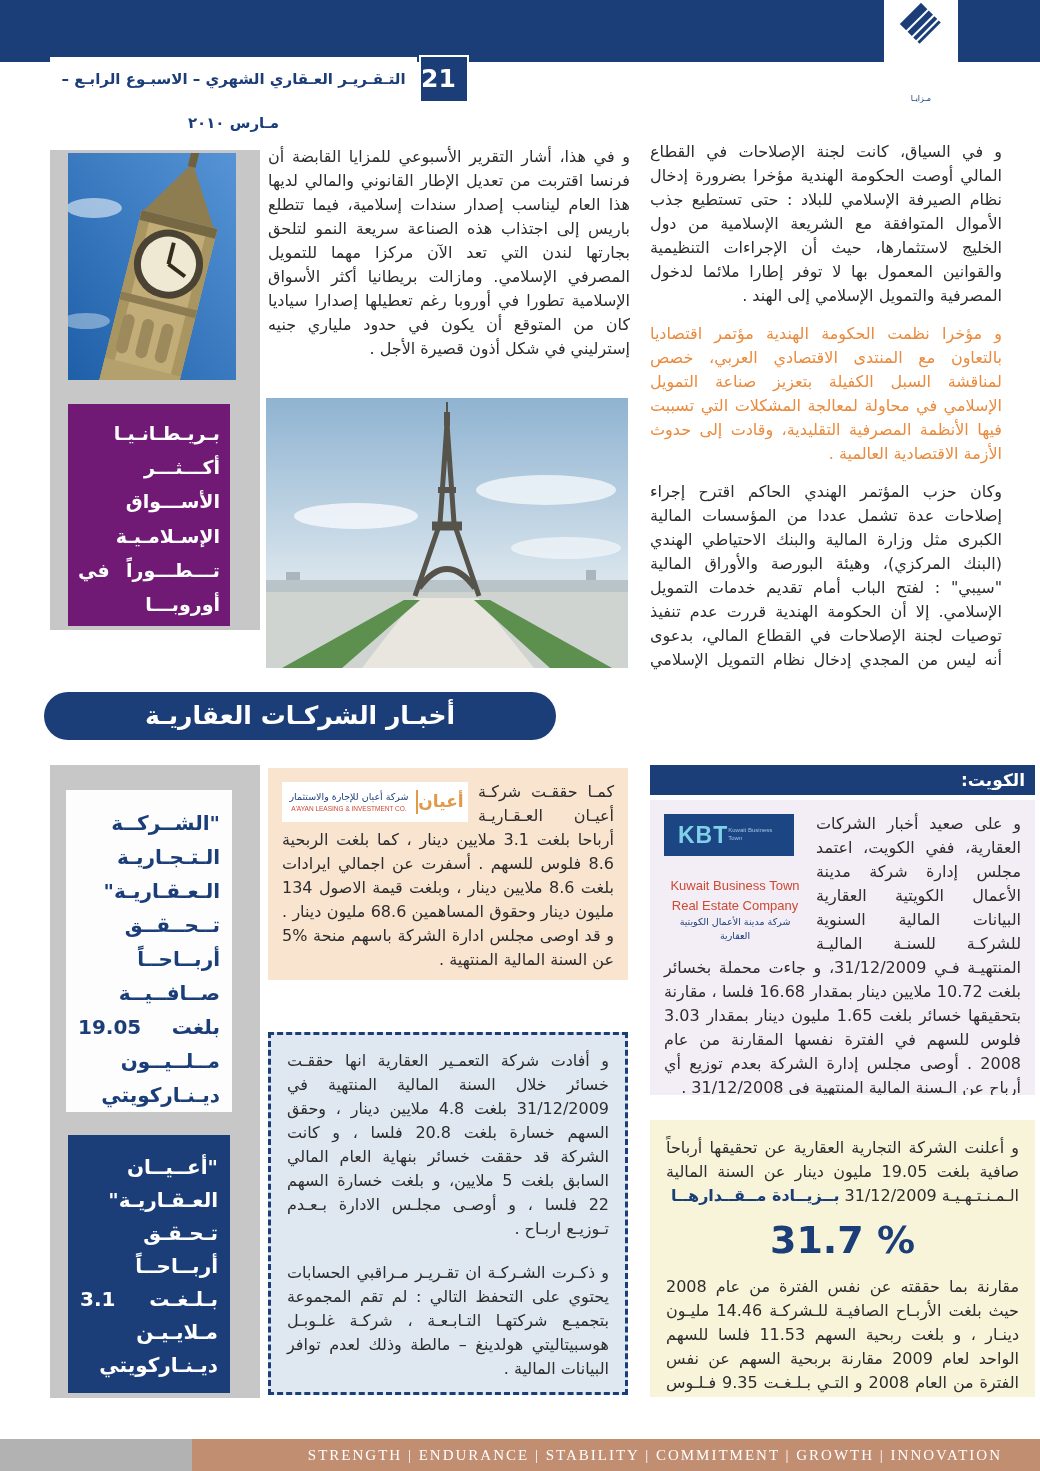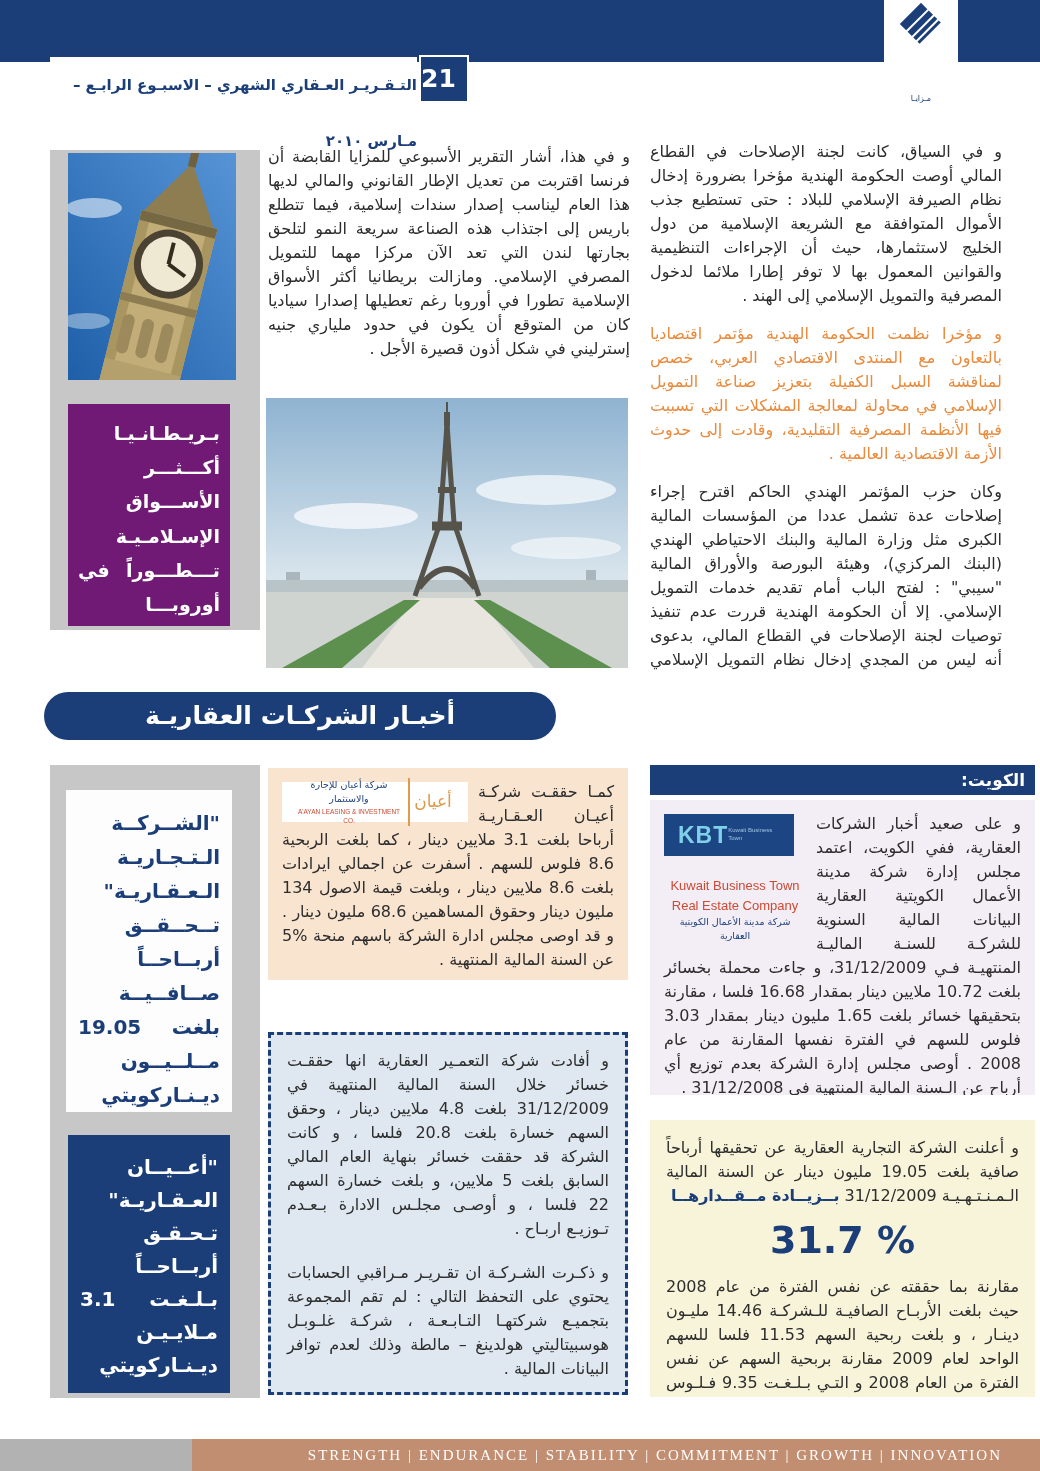--- a/index.html
+++ b/index.html
@@ -7,21 +7,21 @@
         font-family:"DejaVu Sans",sans-serif;}
   .abs{position:absolute;}
   .navy{background:#1b3e79;}
   .artext{direction:rtl;text-align:justify;color:#2d2d2d;font-size:16px;line-height:1.5;}
   .artext p{margin:0 0 14px 0;}
   
   .hdr-left{left:0;top:48;width:884px;height:62px;}
   .hdr-gap{left:884px;top:48;width:74px;height:62px;background:#fff;text-align:center;}
   .hdr-right{left:958px;top:48;width:82px;height:62px;}
   .issue-box{left:50px;top:57px;width:367px;height:44px;background:#fff;color:#1b3e79;
-             font-size:15px;line-height:56px;direction:rtl;font-weight:bold;}
+             font-size:15px;line-height:44px;text-align:center;direction:rtl;font-weight:bold;}
   .pgnum{left:419px;top:55px;width:50px;height:48px;border:2px solid #fff;box-sizing:border-box;
          color:#fff;font-size:25px;font-weight:bold;text-align:left;line-height:44px;background:#1b3e79;}
   .slogan{right:160px;top:48px;height:62px;line-height:62px;color:#fff;font-size:21px;direction:rtl;}
   .brand-name{left:884px;top:94px;width:74px;color:#1b3e79;font-size:8px;direction:rtl;text-align:center;letter-spacing:1px;}
   
   .strip{background:#c7c7c7;}
   .strip-top{left:50px;top:150px;width:210px;height:480px;}
   .strip-bot{left:50px;top:765px;width:210px;height:633px;}
   .photo{overflow:hidden;}
   .gray-quote{left:68px;top:404px;width:162px;height:222px;background:#701a75;color:#fff;
@@ -55,25 +55,25 @@
   .kbt-en{color:#cc4a33;font-size:13px;margin-top:20px;font-family:"Liberation Sans",sans-serif;}
   .kbt-ar{color:#1b3e79;font-size:9.5px;direction:rtl;}
   .cream-box{left:650px;top:1120px;width:385px;height:277px;background:#f7f4d9;padding:16px 16px;
              box-sizing:border-box;overflow:hidden;}
   .inc-label{color:#1b3e79;font-weight:bold;}
   .big-pct{direction:ltr;text-align:center;color:#1b3e79;font-size:38px;font-weight:bold;margin:4px 0 6px 0;}
   
   .aayan-box{left:268px;top:768px;width:360px;height:212px;background:#f9e4d0;padding:12px 14px;
              box-sizing:border-box;overflow:hidden;}
   .aayan-logo{float:left;width:186px;height:40px;background:#fff;margin:2px 10px 4px 0;
-              display:flex;direction:ltr;align-items:center;padding:2px 12px;box-sizing:border-box;}
+              display:flex;direction:ltr;align-items:center;padding:2px 4px;box-sizing:border-box;}
   .aayan-left{flex:1;border-right:2px solid #e09a4a;padding-right:4px;}
   .aayan-full-ar{color:#1b3e79;font-size:9.5px;direction:rtl;text-align:center;}
   .aayan-full-en{color:#cc4a33;font-size:6.5px;text-align:center;font-family:"Liberation Sans",sans-serif;}
-  .aayan-name{width:46px;color:#e09a4a;font-size:17px;font-weight:normal;text-align:center;direction:rtl;}
+  .aayan-name{width:46px;color:#e09a4a;font-size:17px;font-weight:bold;text-align:center;direction:rtl;}
   .taameer-box{left:268px;top:1032px;width:360px;height:363px;background:#dfe8f1;border:3px dashed #1b3e79;
                padding:14px 16px;box-sizing:border-box;overflow:hidden;}
   
   .footer-gray{left:0;top:1439px;width:192px;height:32px;background:#b2b2b2;}
   .footer-tan{left:192px;top:1439px;width:848px;height:32px;background:#c18e71;color:#fff;
               font-family:"Liberation Serif",serif;font-size:15px;letter-spacing:2px;line-height:32px;
               text-align:right;padding-right:38px;box-sizing:border-box;}
 </style>
 </head>
 <body>

